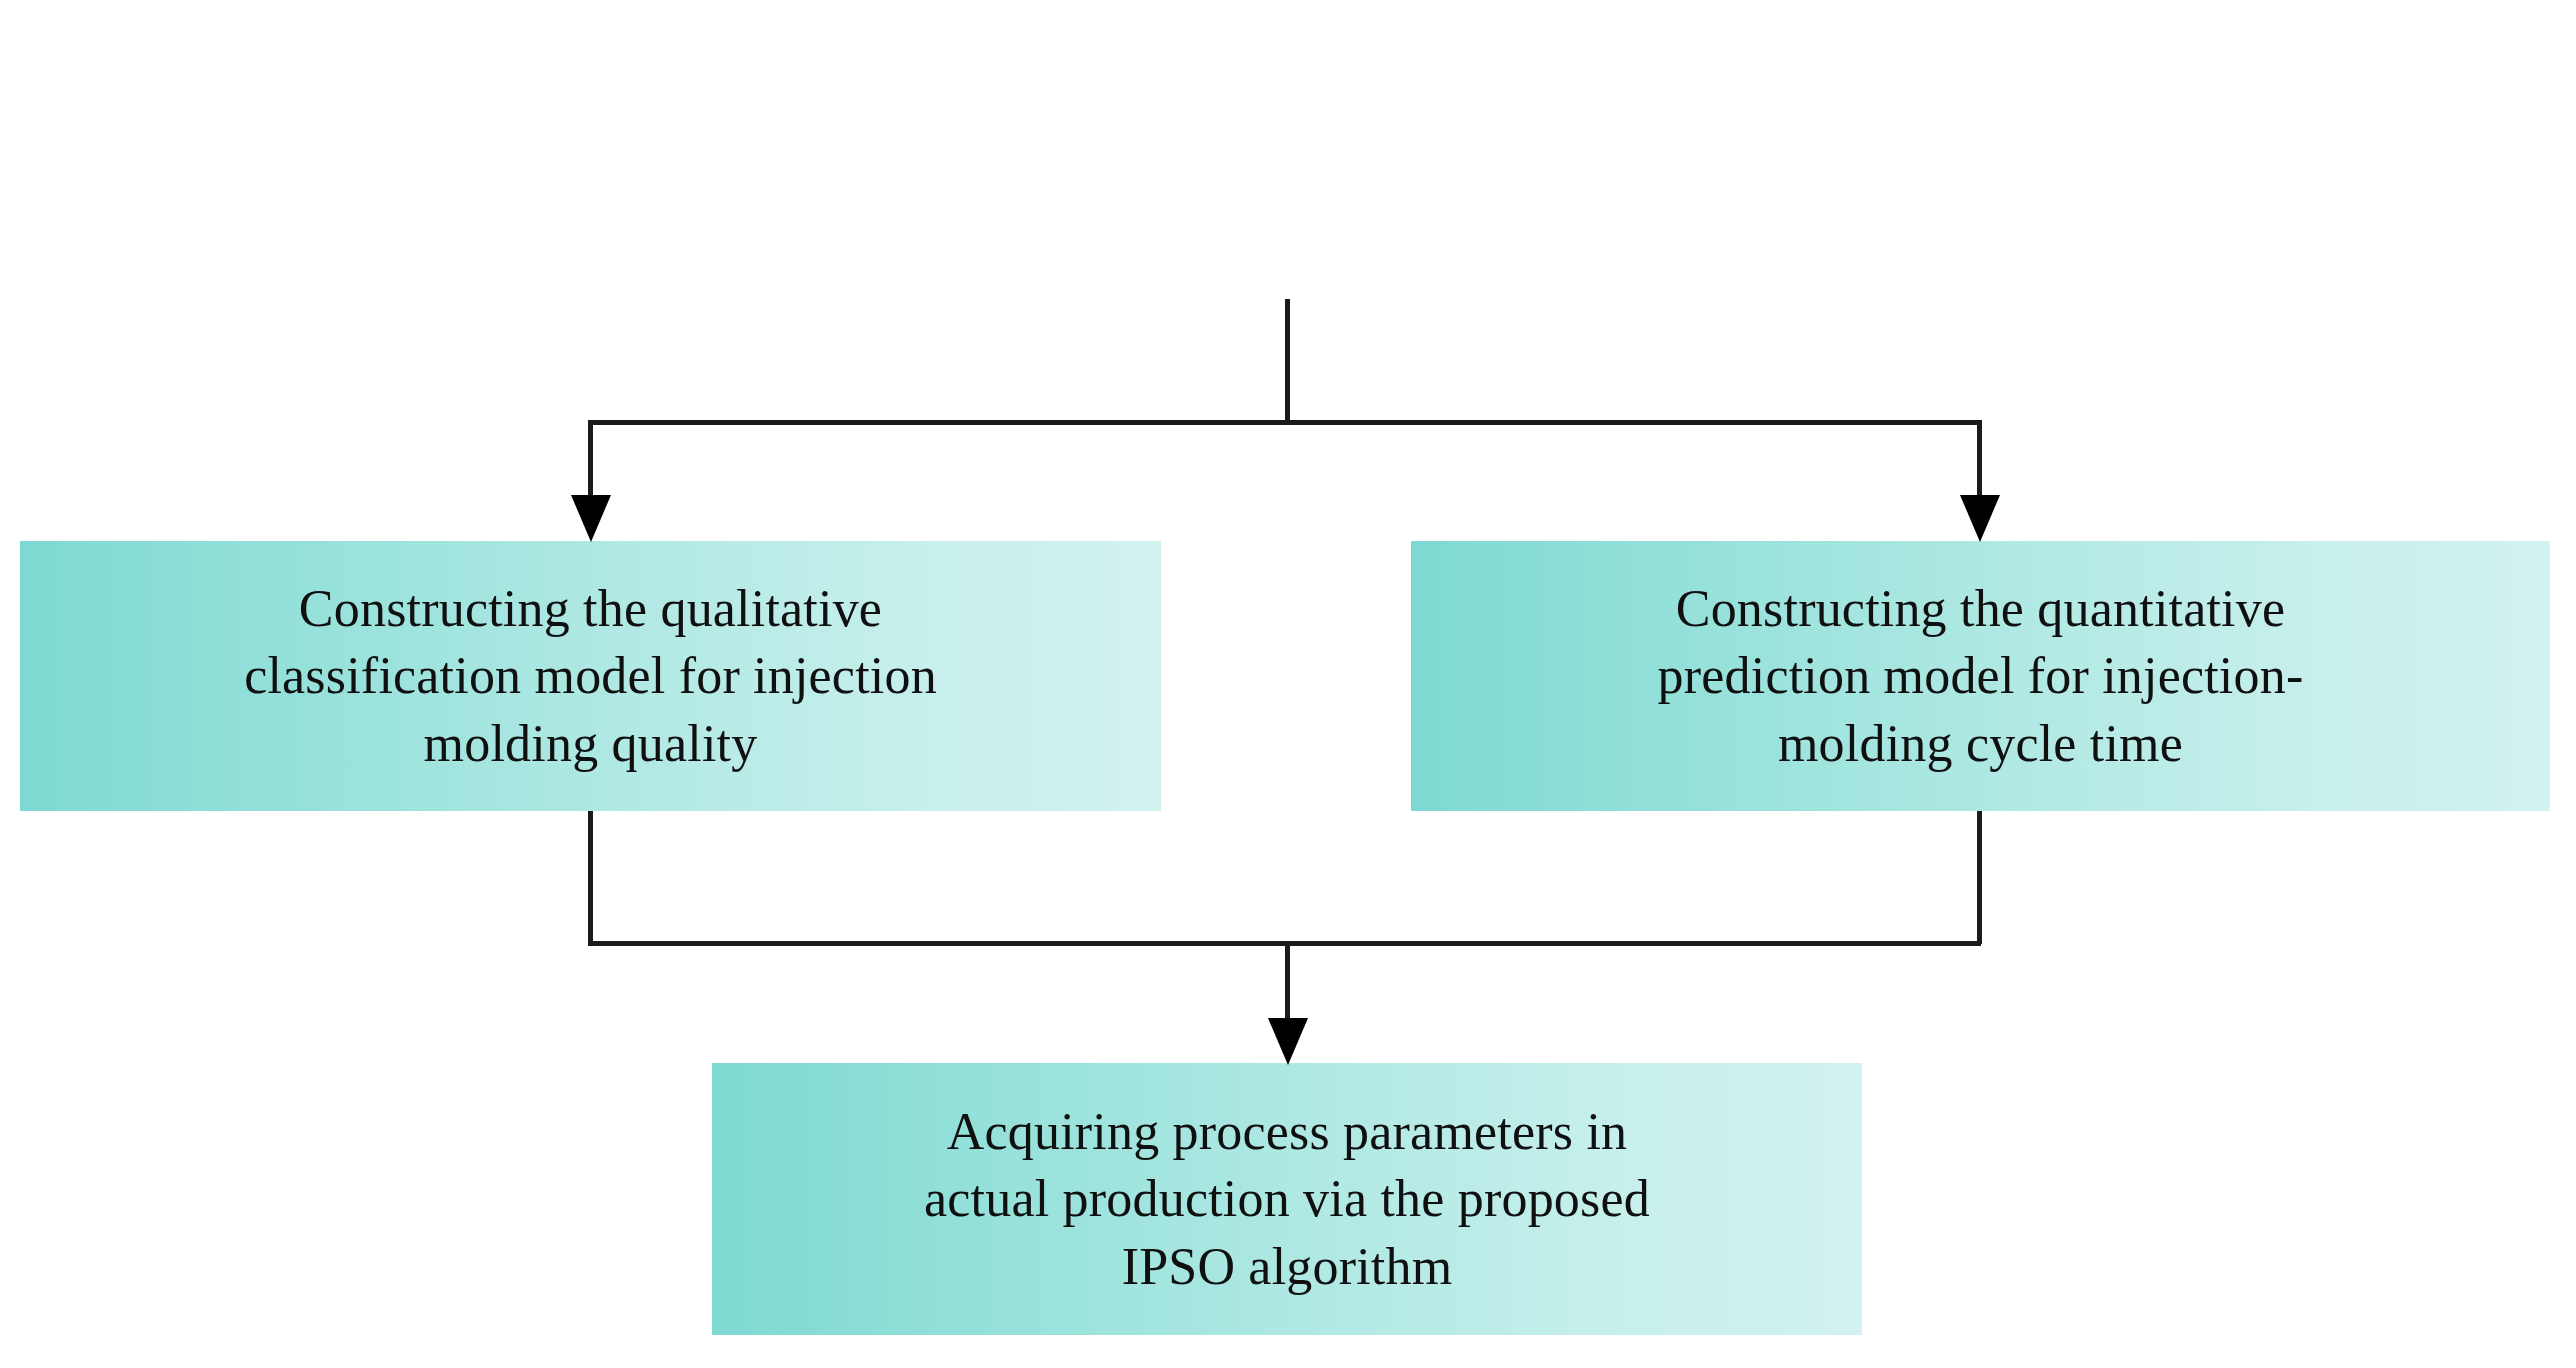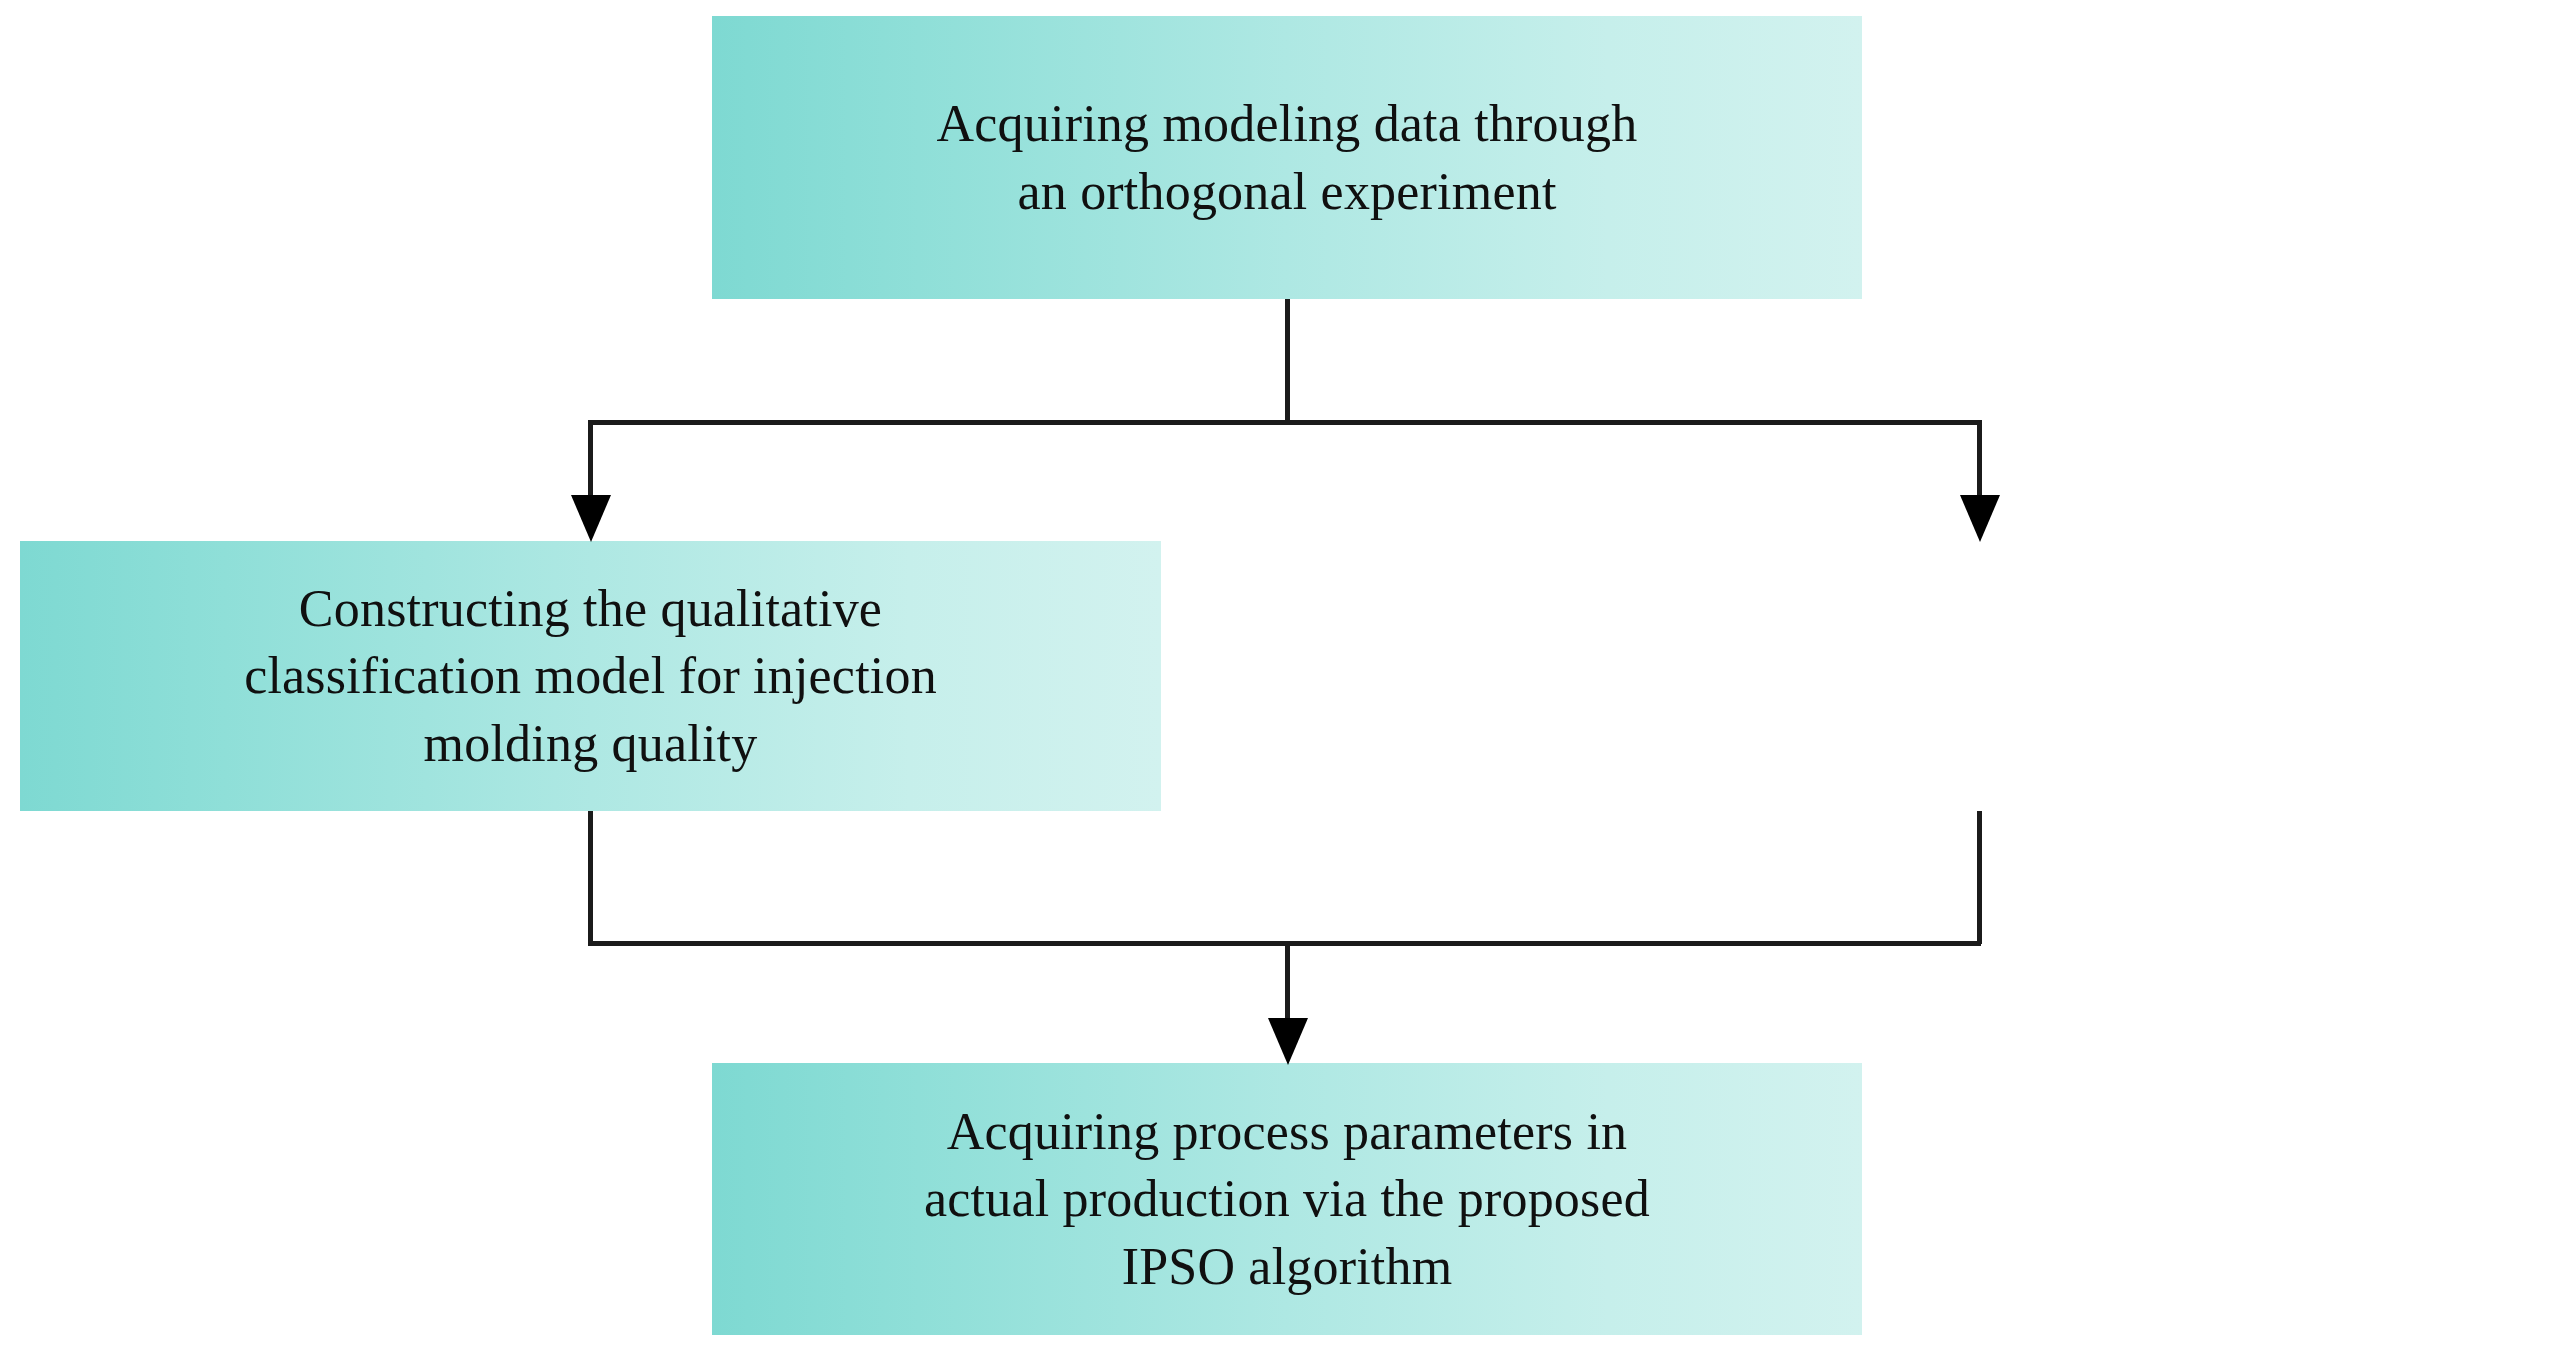--- a/index.html
+++ b/index.html
@@ -59,31 +59,32 @@
     border-left: 20px solid transparent;
     border-right: 20px solid transparent;
     border-top: 47px solid #000000;
   }
 </style>
 </head>
 <body>
 
 <div id="canvas">
 
-  <div class="node" id="node-top">
-    <span class="label">Acquiring modeling data through
-an orthogonal experiment</span>
-  </div>
 
   <div class="node" id="node-left">
     <span class="label">Constructing the qualitative
 classification  model for injection
 molding  quality</span>
   </div>
 
+  <div class="node" id="node-right">
+    <span class="label">Constructing the quantitative
+prediction model for injection-
+molding  cycle time</span>
+  </div>
 
   <div class="node" id="node-bottom">
     <span class="label">Acquiring  process parameters in
 actual production via  the proposed
 IPSO algorithm</span>
   </div>
 
   <div class="vline" style="left:1285px; top:299px; height:124px;"></div>
 
   <div class="hline" style="left:588px; top:420px; width:1393px;"></div>

